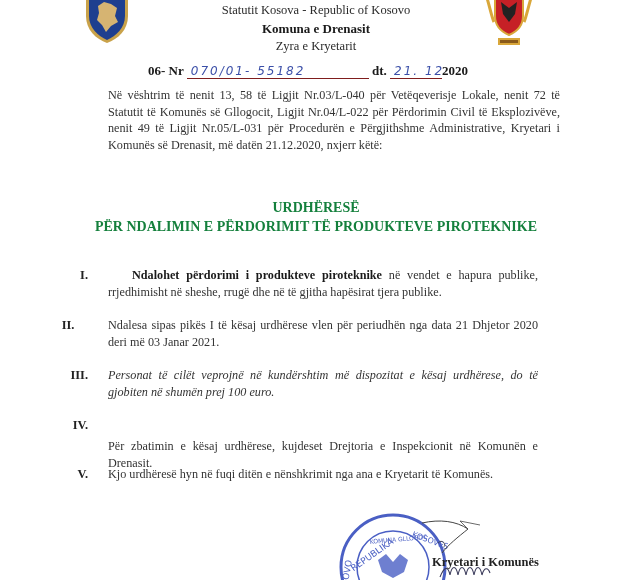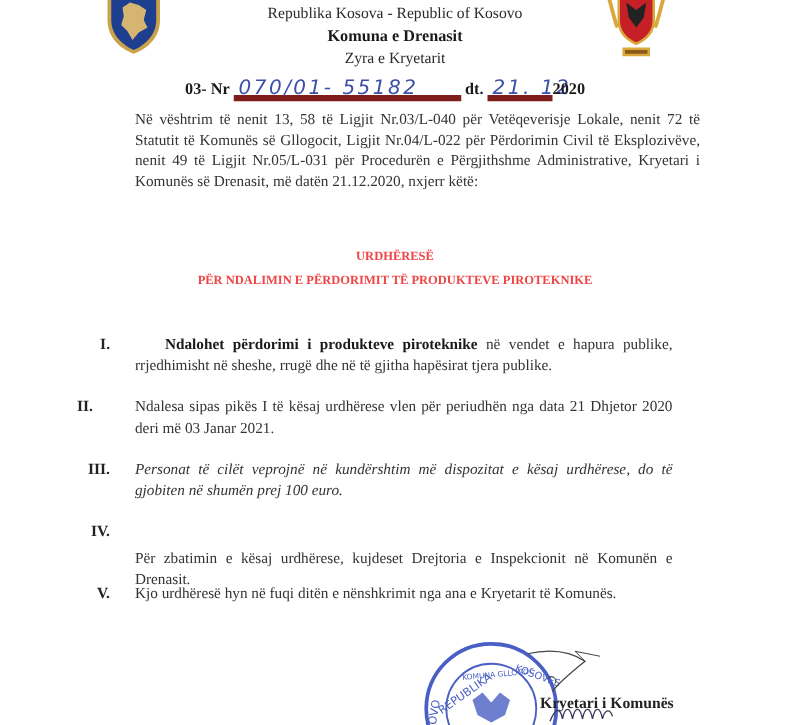--- a/index.html
+++ b/index.html
@@ -9,29 +9,29 @@
       font-family: "Liberation Serif", "DejaVu Serif", serif;
       color: #2a2a2a;
     }
     .abs { position: absolute; }
     .center { text-align: center; left: 0; width: 632px; }
     .hdr-line { font-size: 12.5px; }
     .hdr-bold { font-weight: bold; font-size: 13px; color: #1a1a1a; text-align: center; }
     .nr-line { font-size: 13px; font-weight: bold; color: #1a1a1a; }
     .hand {
       font-family: "DejaVu Sans", sans-serif; font-weight: normal;
-      color: #3b4fa8; font-size: 16px; letter-spacing: 2px; font-style: italic;
-      display: inline-block; border-bottom: 5px solid #7f1d1d; text-align: left;
+      color: #3b4fa8; font-size: 12px; letter-spacing: 2px; font-style: italic;
+      display: inline-block; border-bottom: 1px solid #7f1d1d; text-align: left;
       line-height: 13px; padding-left: 4px;
     }
     .preamble {
       left: 86px; width: 452px; top: 87px;
       font-size: 12.2px; line-height: 16.6px; text-align: justify; color: #333; margin-left: 22px;
     }
-    .title { font-weight: bold; font-size: 10px; color: #ef4444; }
+    .title { font-weight: bold; font-size: 14px; color: #15803d; }
     .item-num {
       position: absolute; font-weight: bold; font-size: 12.4px; width: 40px;
       text-align: right; color: #222;
     }
     .item-text {
       position: absolute; left: 108px; width: 430px;
       font-size: 12.2px; line-height: 16.8px; text-align: justify; color: #333;
     }
     .item-text b { color: #1a1a1a; margin-left: 24px; }
     .sig-title { font-weight: bold; font-size: 12.5px; color: #222; }
@@ -56,26 +56,26 @@
   <svg width="50" height="56" viewBox="0 0 50 56">
     <path d="M3 4 C6 14 8 24 10 28" stroke="#d9a73a" stroke-width="3" fill="none"></path>
     <path d="M47 4 C44 14 42 24 40 28" stroke="#d9a73a" stroke-width="3" fill="none"></path>
     <path d="M11 0 H39 V22 C39 32 32 38 25 41 C18 38 11 32 11 22 Z" fill="#c62026" stroke="#d9a73a" stroke-width="2"></path>
     <path d="M17 8 L25 14 L33 8 L31 20 L25 28 L19 20 Z" fill="#222"></path>
     <rect x="14" y="44" width="22" height="7" fill="#d9a73a"></rect>
     <rect x="16" y="46" width="18" height="3" fill="#8a5a1a"></rect>
   </svg>
 </div>
 
-<div class="abs center hdr-line" style="top:3px;">Republika Kosova - Republic of Kosovo</div>
+<div class="abs center hdr-line" style="top:3px;">Statutit Kosova - Republic of Kosovo</div>
 <div class="abs center hdr-bold" style="top:21px;">Komuna e Drenasit</div>
 <div class="abs center hdr-line" style="top:39px;">Zyra e Kryetarit</div>
 
 <div class="abs nr-line" style="left:148px; top:63px; white-space:nowrap;">
-  <span>03- Nr</span>
+  <span>06- Nr</span>
   <span class="hand" style="width:178px;">070/01- 55182</span>
   <span>dt.</span>
   <span class="hand" style="width:48px;">21. 12</span><span>2020</span>
 </div>
 
 <div class="abs preamble">Në vështrim të nenit 13, 58 të Ligjit Nr.03/L-040 për Vetëqeverisje Lokale, nenit 72 të Statutit të Komunës së Gllogocit, Ligjit Nr.04/L-022 për Përdorimin Civil të Eksplozivëve, nenit 49 të Ligjit Nr.05/L-031 për Procedurën e Përgjithshme Administrative, Kryetari i Komunës së Drenasit, më datën 21.12.2020, nxjerr këtë:</div>
 
 <div class="abs center title" style="top:200px;">URDHËRESË</div>
 <div class="abs center title" style="top:219px;">PËR NDALIMIN E PËRDORIMIT TË PRODUKTEVE PIROTEKNIKE</div>
 

